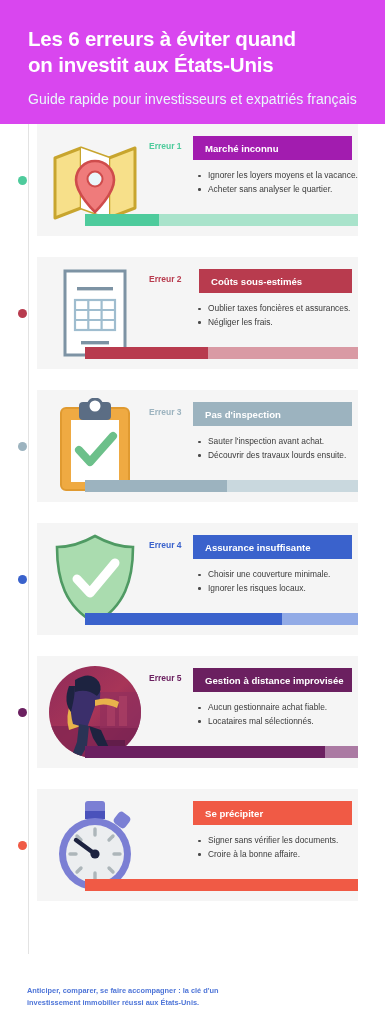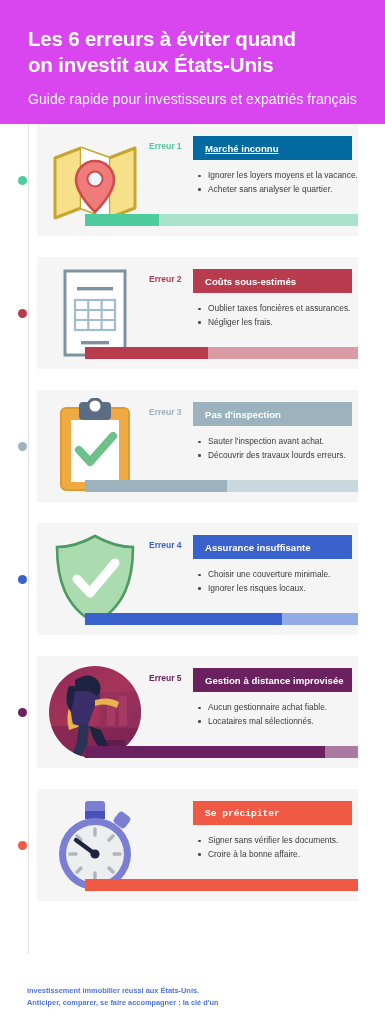--- a/index.html
+++ b/index.html
@@ -123,21 +123,21 @@
     <svg viewBox="0 0 100 96">
       <path d="M10 26 L36 16 L64 26 L90 16 L90 76 L64 86 L36 76 L10 86 Z" fill="#f7e08a" stroke="#c8a52e" stroke-width="3" stroke-linejoin="round"></path>
       <path d="M36 16 L36 76 M64 26 L64 86" stroke="#c8a52e" stroke-width="2.5" fill="none"></path>
       <path d="M36 16 L64 26 L64 86 L36 76 Z" fill="#ffffff"></path>
       <path d="M50 29 c-10.5 0 -19 8.5 -19 19 c0 14 19 32 19 32 s19 -18 19 -32 c0 -10.5 -8.5 -19 -19 -19 z" fill="#ef7b7b" stroke="#cf4c4c" stroke-width="2.6"></path>
       <circle cx="50" cy="47" r="7.5" fill="#eaf6fb" stroke="#cf4c4c" stroke-width="2"></circle>
     </svg>
         </div>
     <div class="card-head">
       <div class="err-label" style="color: rgb(78, 203, 156);">Erreur 1</div>
-      <div class="err-title" style="background: #0369a1; text-decoration: underline;">Marché inconnu</div>
+      <div class="err-title" style="background: #a21caf;">Marché inconnu</div>
     </div>
     <div class="bullets">
       <div class="bullet">Ignorer les loyers moyens et la vacance.</div>
           <div class="bullet">Acheter sans analyser le quartier.</div>
     </div>
     <div class="bar-track">
       <div class="bar-bg" style="background: rgb(169, 227, 203);"></div>
       <div class="bar-fill" style="background: rgb(78, 203, 156); width: 27%;"></div>
     </div>
       </div>
@@ -151,21 +151,21 @@
         <line x1="30" y1="45" x2="70" y2="45"></line>
         <line x1="30" y1="55" x2="70" y2="55"></line>
         <line x1="43.3" y1="35" x2="43.3" y2="65"></line>
         <line x1="56.6" y1="35" x2="56.6" y2="65"></line>
       </g>
       <rect x="36" y="76" width="28" height="3.4" fill="#7d93a4"></rect>
     </svg>
         </div>
     <div class="card-head">
       <div class="err-label" style="color: rgb(184, 59, 78);">Erreur 2</div>
-      <div class="err-title" style="background: rgb(184, 59, 78);">Coûts sous-estimés</div>
+      <div class="err-title" style="background: rgb(184, 59, 78); margin-left: 6px;">Coûts sous-estimés</div>
     </div>
     <div class="bullets">
       <div class="bullet">Oublier taxes foncières et assurances.</div>
           <div class="bullet">Négliger les frais.</div>
     </div>
     <div class="bar-track">
       <div class="bar-bg" style="background: rgb(217, 154, 164);"></div>
       <div class="bar-fill" style="background: rgb(184, 59, 78); width: 45%;"></div>
     </div>
       </div>
@@ -178,21 +178,21 @@
       <circle cx="50" cy="8" r="7" fill="#ffffff" stroke="#5b6d84" stroke-width="3"></circle>
       <path d="M34 52 L45 64 L68 38" fill="none" stroke="#6cc08a" stroke-width="8" stroke-linecap="round" stroke-linejoin="round"></path>
     </svg>
         </div>
     <div class="card-head">
       <div class="err-label" style="color: rgb(156, 179, 191);">Erreur 3</div>
       <div class="err-title" style="background: rgb(156, 179, 191);">Pas d'inspection</div>
     </div>
     <div class="bullets">
       <div class="bullet">Sauter l'inspection avant achat.</div>
-          <div class="bullet">Découvrir des travaux lourds erreurs.</div>
+          <div class="bullet">Découvrir des travaux lourds ensuite.</div>
     </div>
     <div class="bar-track">
       <div class="bar-bg" style="background: rgb(201, 216, 222);"></div>
       <div class="bar-fill" style="background: rgb(156, 179, 191); width: 52%;"></div>
     </div>
       </div>
       <div class="card">
     <div class="icon-slot">
     <svg viewBox="0 0 100 96">
       <path d="M50 5 C34 14 20 16 12 16 C12 48 20 76 50 92 C80 76 88 48 88 16 C80 16 66 14 50 5 Z" fill="#aadcaf" stroke="#4f9a63" stroke-width="2.6"></path>
@@ -272,31 +272,31 @@
         <line x1="64" y1="71" x2="68" y2="75"></line>
         <line x1="68" y1="39" x2="64" y2="43"></line>
         <line x1="36" y1="71" x2="32" y2="75"></line>
       </g>
       <path d="M31 43 L50 57" stroke="#1d2340" stroke-width="4.4" stroke-linecap="round"></path>
       <circle cx="50" cy="57" r="4.6" fill="#1d2340"></circle>
     </svg>
         </div>
     <div class="card-head">
       <div class="err-label" style="color: rgb(240, 90, 69); padding-left: 48px;">Erreur 6</div>
-      <div class="err-title" style="background: rgb(240, 90, 69); font-family: Liberation Mono, monospace;">Se précipiter</div>
+      <div class="err-title" style="background: rgb(240, 90, 69);">Se précipiter</div>
     </div>
     <div class="bullets">
       <div class="bullet">Signer sans vérifier les documents.</div>
           <div class="bullet">Croire à la bonne affaire.</div>
     </div>
     <div class="bar-track">
       <div class="bar-bg" style="background: rgb(248, 180, 167);"></div>
       <div class="bar-fill" style="background: rgb(240, 90, 69); width: 100%;"></div>
     </div>
       </div>
     </div>
 
   <div class="footer">
+    <div class="footer-text" style="color: rgb(79, 118, 216);">Anticiper, comparer, se faire accompagner : la clé d'un</div>
     <div class="footer-text" style="color: rgb(79, 118, 216);">investissement immobilier réussi aux États-Unis.</div>
-    <div class="footer-text" style="color: rgb(79, 118, 216);">Anticiper, comparer, se faire accompagner : la clé d'un</div>
   </div>
 
 </div>
 
 </body></html>

